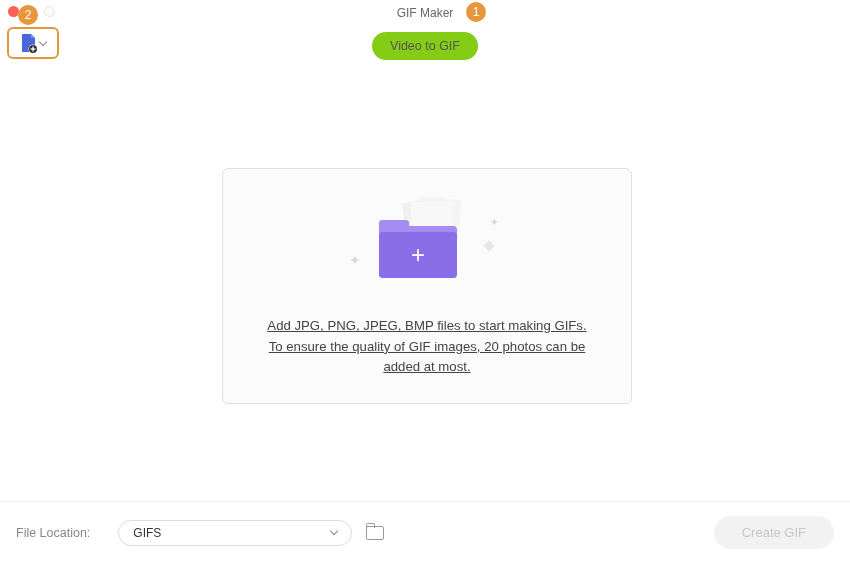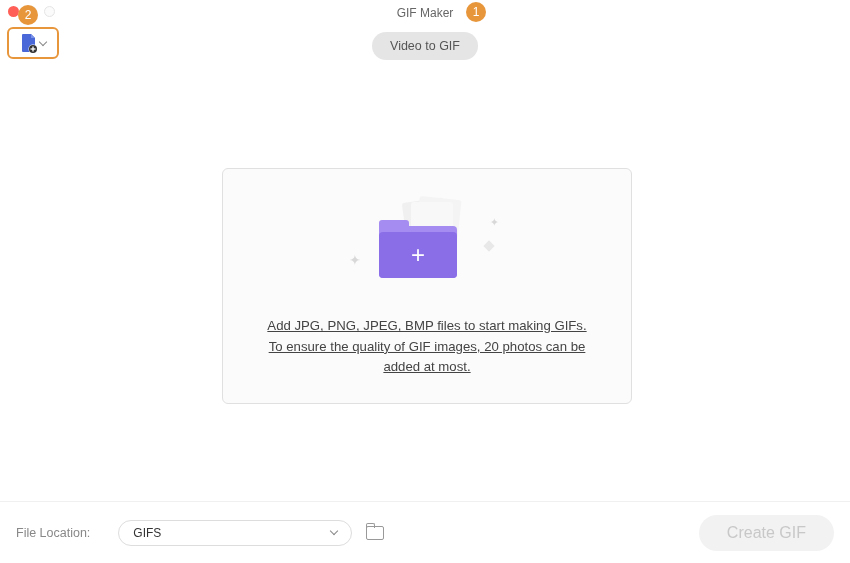--- a/index.html
+++ b/index.html
@@ -16,21 +16,21 @@
     .badge { position: absolute; width: 20px; height: 20px; border-radius: 50%; background: #e8963c; color: #fff; font-size: 12px; display: flex; align-items: center; justify-content: center; font-weight: 500; z-index: 10; }
     .badge-1 { left: 466px; top: 2px; }
     .badge-2 { left: 18px; top: 5px; }
     
     .toolbar-btn { position: absolute; left: 7px; top: 27px; width: 52px; height: 32px; border: 2px solid #e8963c; border-radius: 6px; display: flex; align-items: center; justify-content: center; gap: 2px; background: #fff; cursor: pointer; }
     .doc-icon { width: 18px; height: 20px; position: relative; }
     .chevron { width: 6px; height: 6px; border-right: 1.3px solid #888; border-bottom: 1.3px solid #888; transform: rotate(45deg); margin-top: -3px; }
     
     .tabs { position: absolute; left: 50%; top: 32px; transform: translateX(-50%); display: flex; align-items: center; }
     .tab { padding: 7px 18px; font-size: 12.5px; border-radius: 16px; cursor: pointer; }
-    .tab-inactive { background: #e5e5e5; color: #555; }
+    .tab-inactive { background: #84cc16; color: #555; }
     .tab-active { background: #fff; border: 2px solid #e8963c; color: #333; margin-left: -2px; }
     
     .dropzone { position: absolute; left: 222px; top: 168px; width: 410px; height: 236px; border: 1px solid #e0e0e0; border-radius: 6px; background: #fbfbfc; display: flex; flex-direction: column; align-items: center; justify-content: center; padding: 24px 36px; }
     .illustration { width: 140px; height: 100px; position: relative; margin-bottom: 22px; }
     .papers { position: absolute; left: 30px; top: 0; }
     .folder { position: absolute; left: 22px; top: 26px; width: 78px; height: 58px; }
     .folder-back { position: absolute; width: 78px; height: 52px; bottom: 0; background: #a48cf0; border-radius: 4px; }
     .folder-tab { position: absolute; left: 0; top: 0; width: 30px; height: 14px; background: #a48cf0; border-radius: 3px 3px 0 0; }
     .folder-front { position: absolute; width: 78px; height: 46px; bottom: 0; background: #8a6ee8; border-radius: 4px; display: flex; align-items: center; justify-content: center; }
     .plus { color: #fff; font-size: 24px; font-weight: 300; line-height: 1; }
@@ -40,21 +40,21 @@
     .dim { position: absolute; right: 4px; top: 48px; width: 8px; height: 8px; background: #e8e8e8; transform: rotate(45deg); }
     .drop-text { text-align: center; font-size: 13.2px; color: #444; line-height: 1.55; text-decoration: underline; }
     
     .footer { position: absolute; bottom: 0; left: 0; right: 0; height: 62px; border-top: 1px solid #f0f0f0; display: flex; align-items: center; padding: 0 16px; }
     .footer-label { font-size: 12.5px; color: #888; margin-right: 28px; }
     .footer-select { width: 234px; height: 26px; border: 1px solid #ddd; border-radius: 14px; padding: 12px 14px; font-size: 12px; color: #333; background: #fff; display: flex; align-items: center; justify-content: space-between; cursor: pointer; }
     .sel-chevron { width: 6px; height: 6px; border-right: 1.3px solid #888; border-bottom: 1.3px solid #888; transform: rotate(45deg); margin-top: -3px; }
     .folder-btn { width: 18px; height: 14px; margin-left: 14px; cursor: pointer; position: relative; }
     .folder-outline { width: 100%; height: 100%; border: 1.3px solid #999; border-radius: 2px; position: relative; }
     .folder-outline::before { content:''; position: absolute; top: -4px; left: -1.3px; width: 7px; height: 4px; border: 1.3px solid #999; border-bottom: none; border-radius: 2px 2px 0 0; }
-    .create-btn { margin-left: auto; padding: 9px 28px; border-radius: 20px; background: #f2f2f2; color: #c8c8c8; font-size: 16px; cursor: not-allowed; }
+    .create-btn { margin-left: auto; padding: 9px 28px; border-radius: 20px; background: #f2f2f2; color: #c8c8c8; font-size: 13px; cursor: not-allowed; }
   </style>
 </head>
 <body>
 
 <div class="titlebar">
   <div class="traffic-lights">
     <span class="tl-close"></span>
     <span class="tl-min"></span>
     <span class="tl-max"></span>
   </div>

